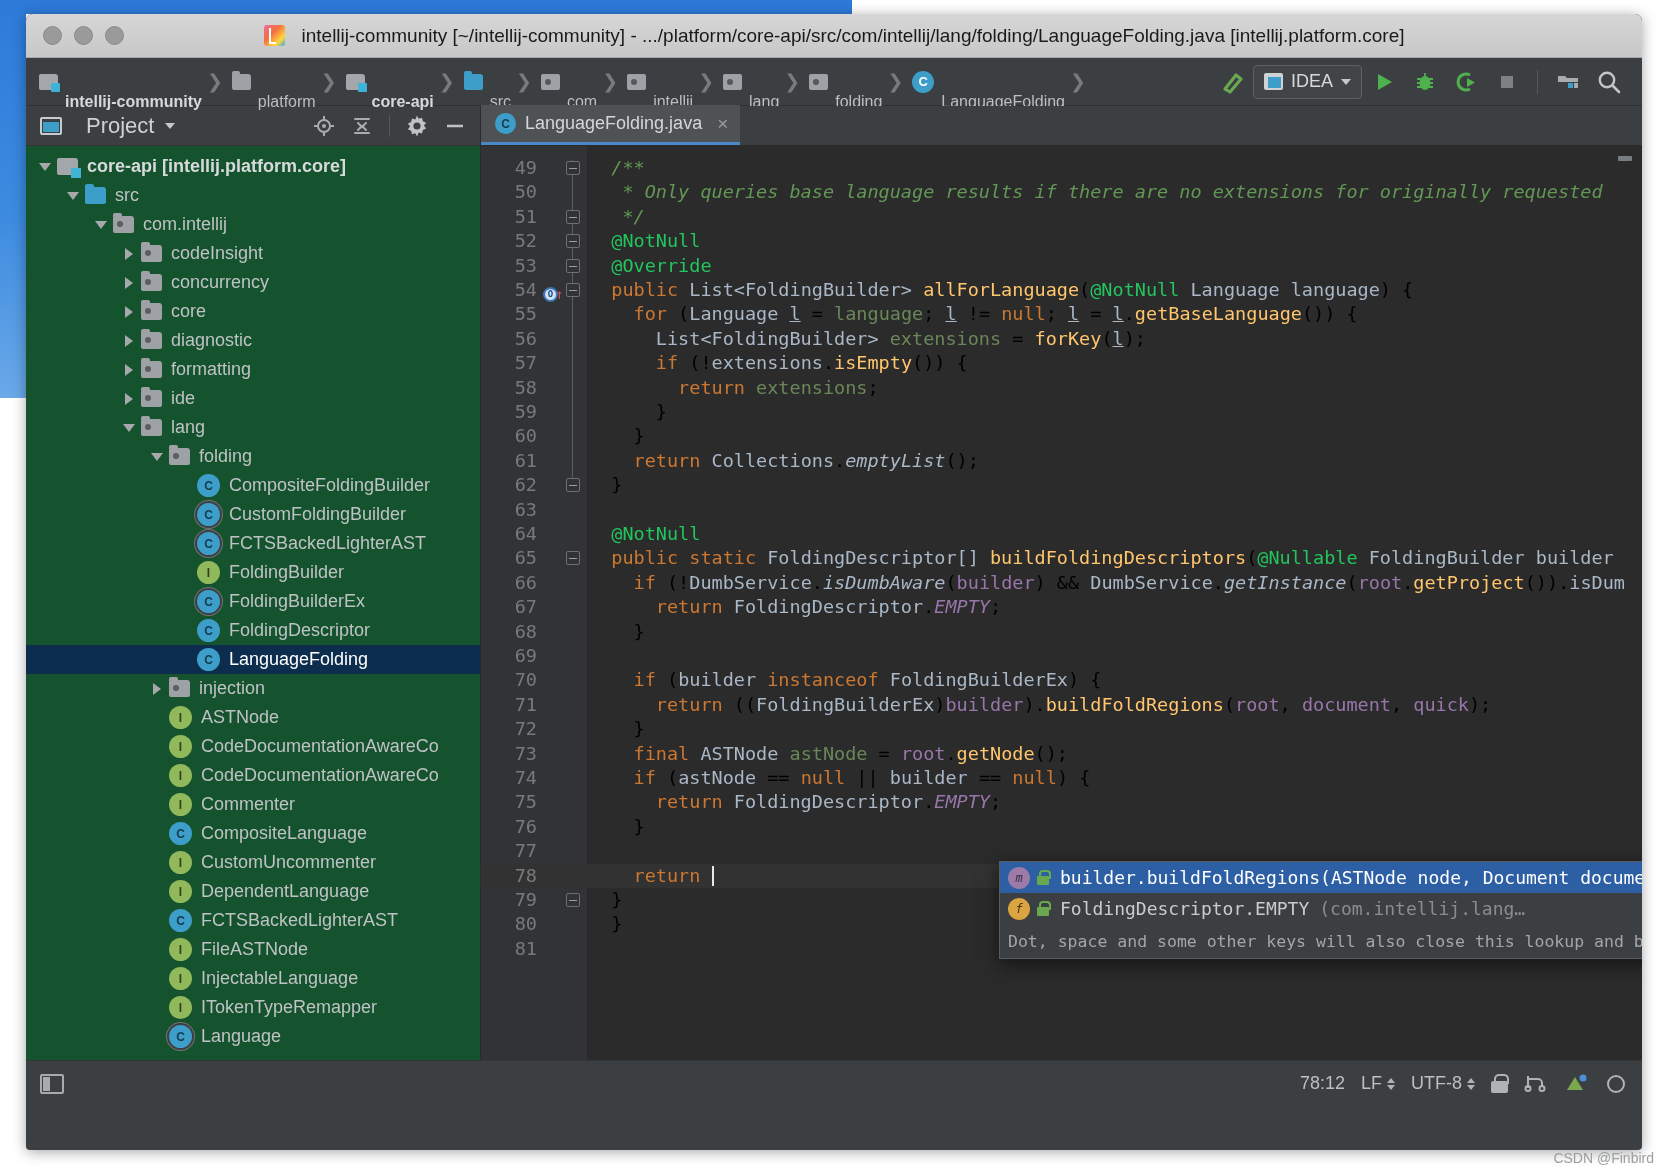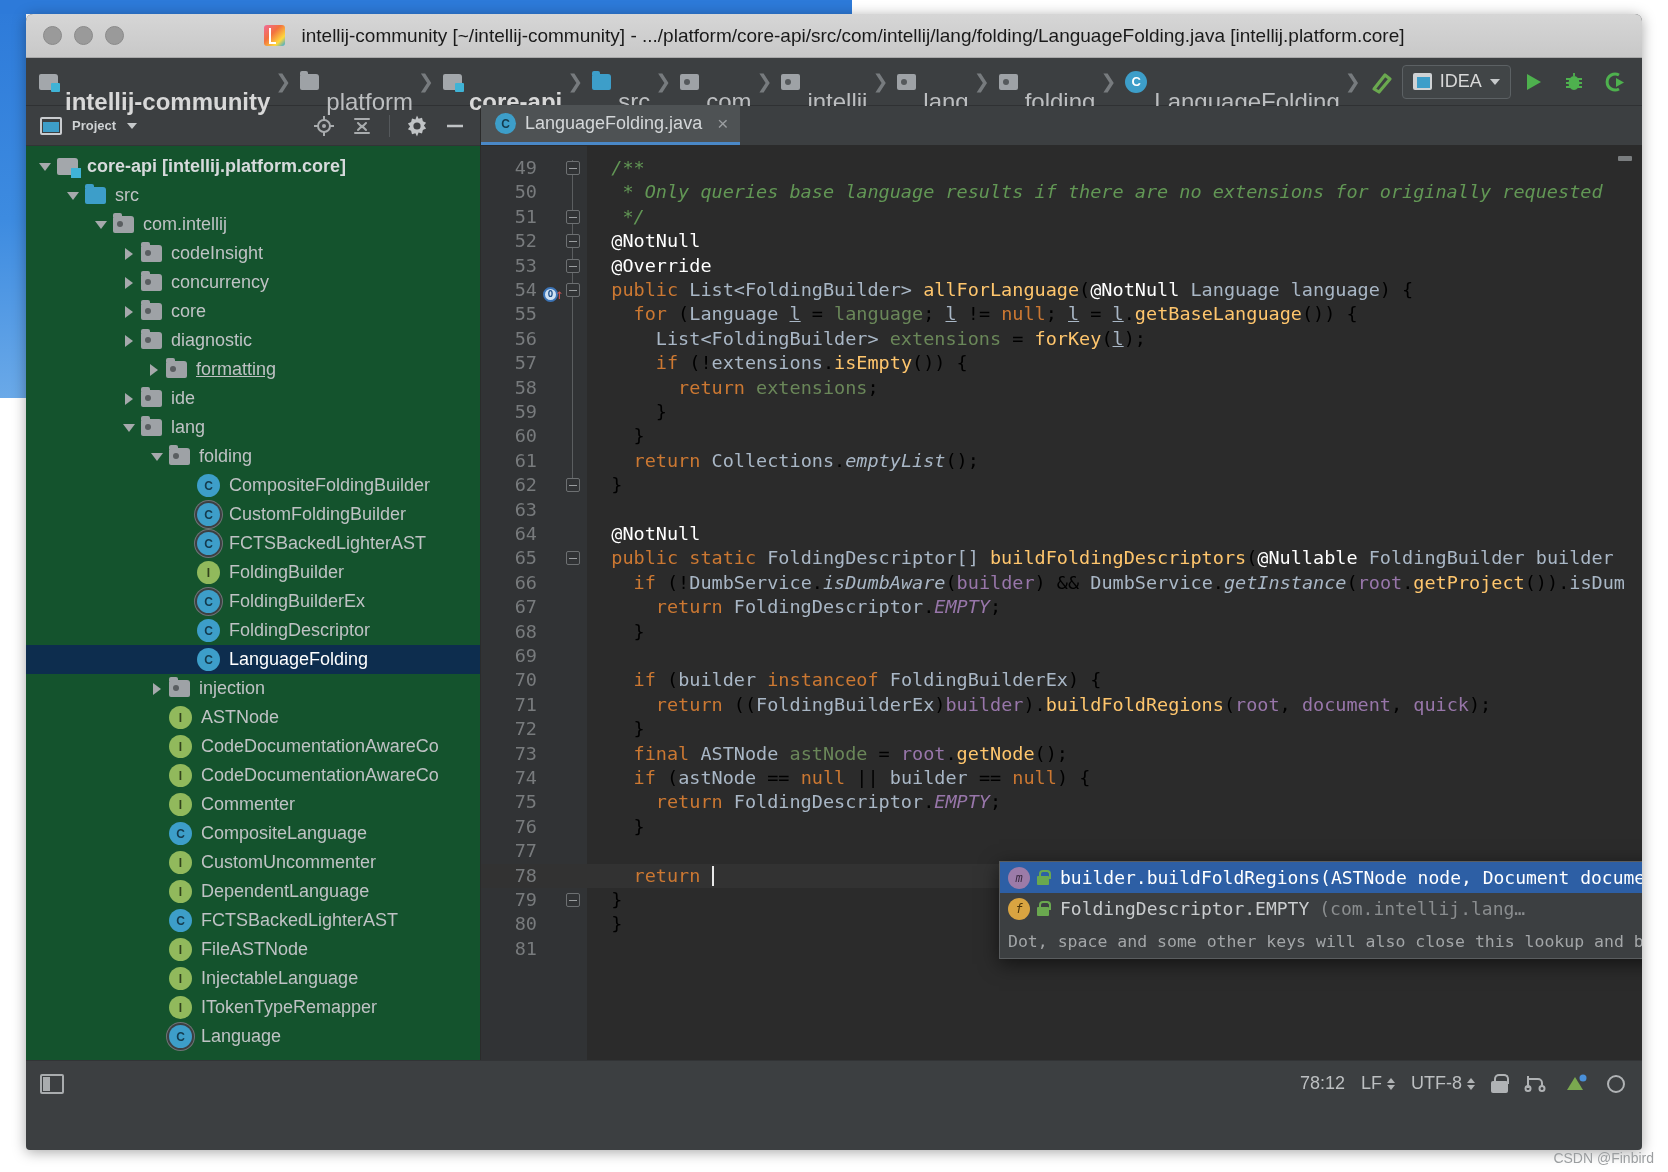--- a/index.html
+++ b/index.html
@@ -41,21 +41,21 @@
   .title-ico::after { content:""; position:absolute; left:5px; top:3px; width:5px; height:14px;
                       border-left:2px solid #fff; border-bottom:2px solid #fff; }
   .title-text { font-size:19px; color:#1a1a1a; white-space:nowrap; }
 
   
   .navbar {
     height:48px; background:#3c3f41; display:flex; align-items:center;
     padding-left:8px; border-bottom:1px solid #2f3133; position:relative;
   }
   .crumb { display:flex; align-items:center; gap:7px; padding:0 3px 0 5px; height:34px; position:relative; }
-  .crumb .lbl { font-size:24px; color:#bcbec0; white-space:nowrap;margin-top:40px; }
+  .crumb .lbl { font-size:16px; color:#bcbec0; white-space:nowrap;margin-top:40px; }
   .crumb.b .lbl { font-weight:bold; color:#d8d8d8; }
   .chev { color:#777b7e; font-size:19px; margin:0 4px 0 2px; font-weight:300; }
   .ic { width:19px; height:16px; position:relative; flex:0 0 auto; }
   .ic.mod { background:#a3a7ab; border-radius:2px 3px 2px 2px; }
   .ic.mod::after { content:""; position:absolute; right:-2px; bottom:-2px; width:9px; height:9px; background:#3fb3d6; border-radius:1px; }
   .ic.fold-blue { background:#3d9ec9; border-radius:2px 3px 2px 2px; }
   .ic.fold-blue::before { content:""; position:absolute; left:0; top:-3px; width:8px; height:4px; background:#3d9ec9; border-radius:2px 2px 0 0; }
   .ic.fold-gray { background:#9ea2a6; border-radius:2px 3px 2px 2px; }
   .ic.fold-gray::before { content:""; position:absolute; left:0; top:-3px; width:8px; height:4px; background:#9ea2a6; border-radius:2px 2px 0 0; }
   .ic.pkg { background:#9ea2a6; border-radius:2px; }
@@ -77,21 +77,21 @@
   .divline { width:1px; height:24px; background:#55595c; margin:0 8px; }
 
   
   .body { display:flex; height:954px; }
 
   
   .sidebar { width:455px; background:#3c3f41; display:flex; flex-direction:column; border-right:1px solid #2b2b2b; }
   .sb-head { height:40px; display:flex; align-items:center; padding:0 8px 0 14px; border-bottom:1px solid #323436; }
   .proj-ico { width:22px; height:18px; border:2px solid #c9cccf; border-radius:2px; position:relative; background:#3c3f41; }
   .proj-ico::after { content:""; position:absolute; left:1px; top:3px; right:1px; bottom:1px; background:#3d9ec9; }
-  .sb-head .t { font-size:13px; color:#cfd2d4; margin-left:10px;font-weight:bold; }
+  .sb-head .t { font-size:22px; color:#cfd2d4; margin-left:24px; }
   .sb-head .caret { margin-left:11px; }
   .sb-actions { margin-left:auto; display:flex; align-items:center; gap:4px; }
   .sbbtn { width:34px; height:30px; display:flex; align-items:center; justify-content:center; }
   .sbsep { width:1px; height:22px; background:#55595c; margin:0 6px; }
 
   .tree { flex:1; overflow:hidden; padding-top:6px; background:#14532d; }
   .node { height:29px; display:flex; align-items:center; white-space:nowrap; font-size:18px; color:#bfc2c4; }
   .node.sel { background:#0d2d4e; color:#ffffff; }
   .arrow { width:18px; height:18px; flex:0 0 auto; display:flex; align-items:center; justify-content:center; margin-right:3px; }
   .arrow i { display:block; width:0;height:0; }
@@ -136,21 +136,21 @@
   .ln.cur { background:#323232; }
   .fmark { position:absolute; left:85px; top:5px; width:14px; height:14px; border:1px solid #6d7072; border-radius:2px; background:#313335; }
   .fmark::after { content:""; position:absolute; left:2px; top:6px; width:8px; height:1px; background:#9a9d9f; }
   .ovr { position:absolute; left:62px; top:4px; display:flex; align-items:center; }
   .ovr .o { width:15px;height:15px;border-radius:50%;border:2px solid #3b73b5;background:#cfe0f2;
             color:#1d4f8a;font-size:9px;display:flex;align-items:center;justify-content:center;font-weight:bold; }
   .ovr .up { margin-left:-3px; color:#cc5555; font-size:14px; }
 
   
   .kw{color:#cc7832;}
-  .cm{color:#629755;font-style:italic;} .an{color:#ffffff;}
+  .cm{color:#629755;font-style:italic;} .an{color:#22c55e;}
   .id{color:#a9b7c6;} .mth{color:#ffc66d;} .fld{color:#9876aa;}
   .lv{color:#a9b7c6;text-decoration:underline;} .st{color:#6a8759;}
   .cns{color:#9876aa;font-style:italic;} .stc{color:#a9b7c6;font-style:italic;}
   .ty{color:#a9b7c6;} .pm{color:#a9b7c6;}
 
   .caretbar { display:inline-block; width:2px; height:20px; background:#e8e8e8; vertical-align:-4px; }
 
   .scrollmark { position:absolute; right:10px; top:10px; width:14px; height:5px; background:#7a7d7f; border-radius:1px; }
 
   
@@ -392,21 +392,21 @@
               <span class="nico pkgfold"></span>
               <span class="nlabel">core</span>
             </div>
             <div class="node" style="padding-left: 94px;">
               <span class="arrow right">
                 <i></i>
               </span>
               <span class="nico pkgfold"></span>
               <span class="nlabel">diagnostic</span>
             </div>
-            <div class="node" style="padding-left: 119px; text-decoration: underline;">
+            <div class="node" style="padding-left: 94px;">
               <span class="arrow right">
                 <i></i>
               </span>
               <span class="nico pkgfold"></span>
               <span class="nlabel">formatting</span>
             </div>
             <div class="node" style="padding-left: 94px;">
               <span class="arrow right">
                 <i></i>
               </span>

